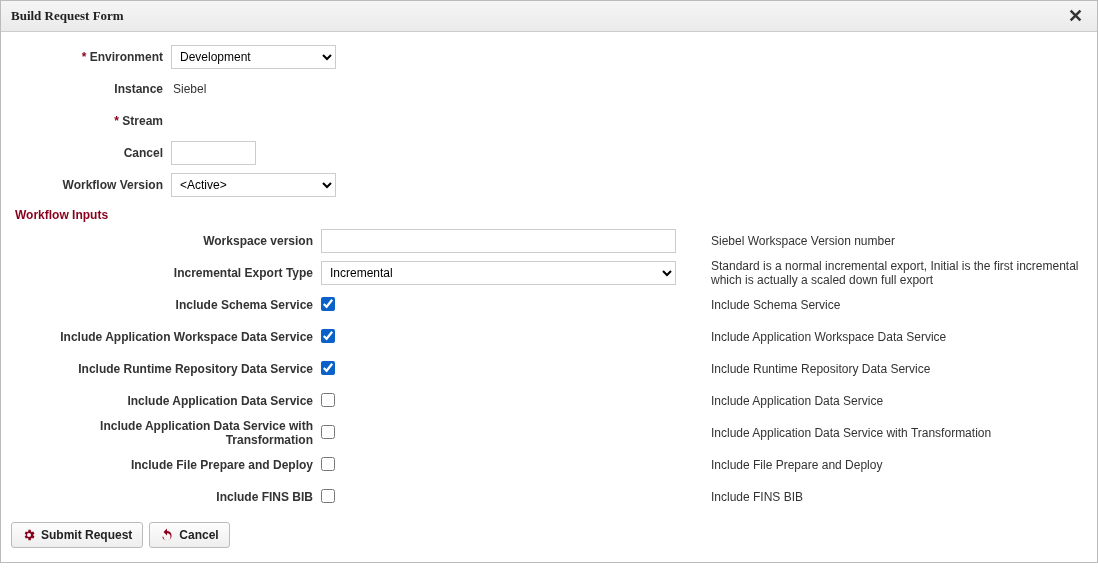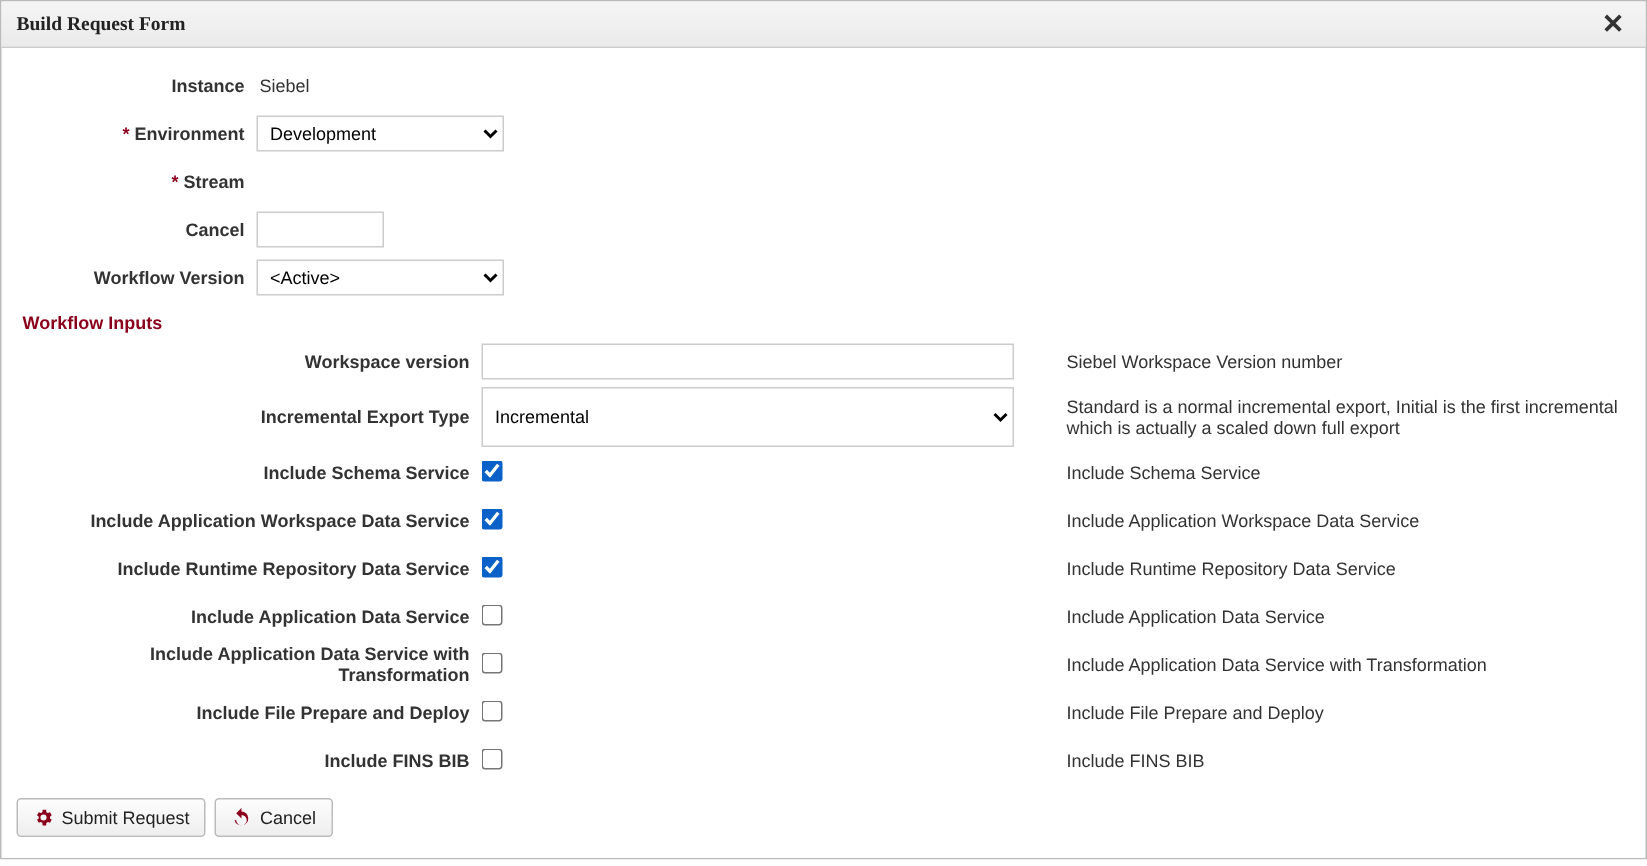--- a/index.html
+++ b/index.html
@@ -59,21 +59,21 @@
     }
     .ctrl select, .ctrl input[type="text"] {
       border: 1px solid #ccc;
       padding: 3px 4px;
       font-size: 12px;
       background: #fff;
     }
     .select-md { width: 165px; height: 24px; }
     .text-sm { width: 85px; height: 24px; }
     .text-wide { width: 355px; height: 24px; }
-    .select-wide { width: 355px; height: 40px; }
+    .select-wide { width: 355px; height: 24px; }
     .static-val {
       font-size: 12px;
       color: #333;
       padding-left: 2px;
     }
     .section-header {
       color: #8a001c;
       font-weight: bold;
       font-size: 12px;
       margin: 8px 0 4px 4px;
@@ -102,21 +102,21 @@
       margin-top: 10px;
     }
     .btn {
       display: inline-flex;
       align-items: center;
       gap: 5px;
       padding: 5px 10px;
       background: linear-gradient(#fdfdfd, #eee);
       border: 1px solid #bbb;
       border-radius: 3px;
-      font-weight: normal;
+      font-weight: bold;
       font-size: 12px;
       cursor: pointer;
       color: #222;
     }
     .icon-gear, .icon-undo {
       display: inline-block;
       width: 14px;
       height: 14px;
     }
     .icon-gear svg, .icon-undo svg {
@@ -130,32 +130,32 @@
 
 <div class="dialog">
   <div class="dialog-header">
     <span class="dialog-title">Build Request Form</span>
     <span class="dialog-close">✕</span>
   </div>
 
   <div class="dialog-body">
 
     <div class="row">
-      <div class="lbl">Instance</div>
-      <div class="ctrl">
-        <span class="static-val">Siebel</span>
-      </div>
-    </div>
-
-    <div class="row">
       <div class="lbl req">Environment</div>
       <div class="ctrl">
         <select class="select-md">
           <option>Development</option>
         </select>
+      </div>
+    </div>
+
+    <div class="row">
+      <div class="lbl">Instance</div>
+      <div class="ctrl">
+        <span class="static-val">Siebel</span>
       </div>
     </div>
 
     <div class="row">
       <div class="lbl req">Stream</div>
     </div>
 
     <div class="row">
       <div class="lbl">Cancel</div>
       <div class="ctrl">

